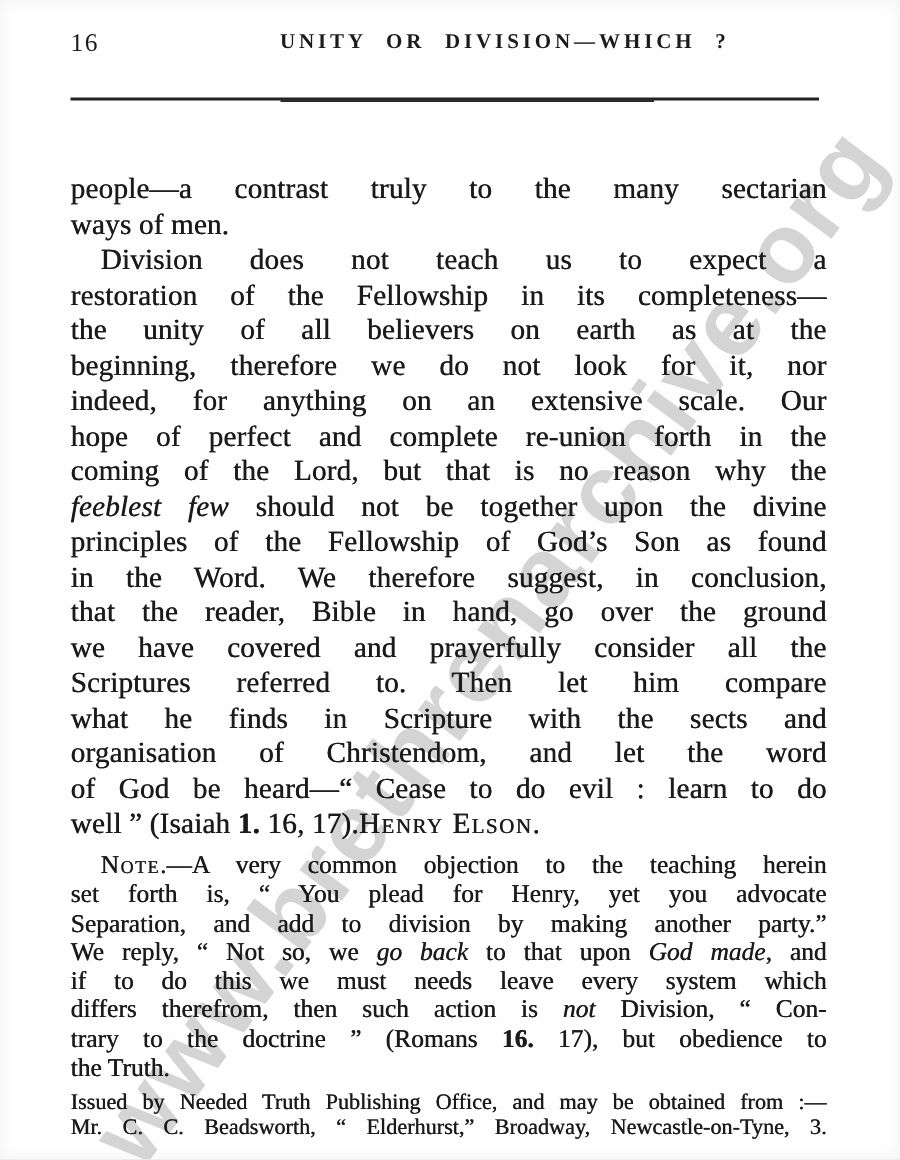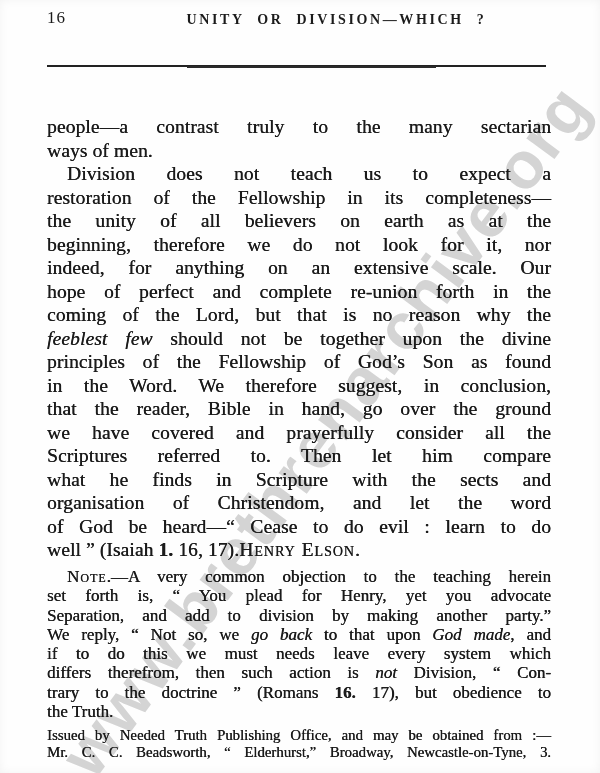--- a/index.html
+++ b/index.html
@@ -22,22 +22,22 @@
     font-size: 66px;
     letter-spacing: 2px;
     color: #d4d4d4;
     white-space: nowrap;
     z-index: 0;
     user-select: none;
   }
   .content { position: relative; z-index: 1; }
   .header {
     position: absolute;
-    top: 8px; left: 47px; width: 504px;
-    display: flex; align-items: flex-end;
+    top: 19px; left: 47px; width: 504px;
+    display: flex; align-items: center;
   }
   .page-number { font-size: 17px; letter-spacing: 1px; }
   .running-title {
     flex: 1; text-align: center;
     position: relative; left: 28px;
     font-size: 14px; font-weight: bold;
     letter-spacing: 2.6px; word-spacing: 7px;
   }
   .header-rule {
     position: absolute;

